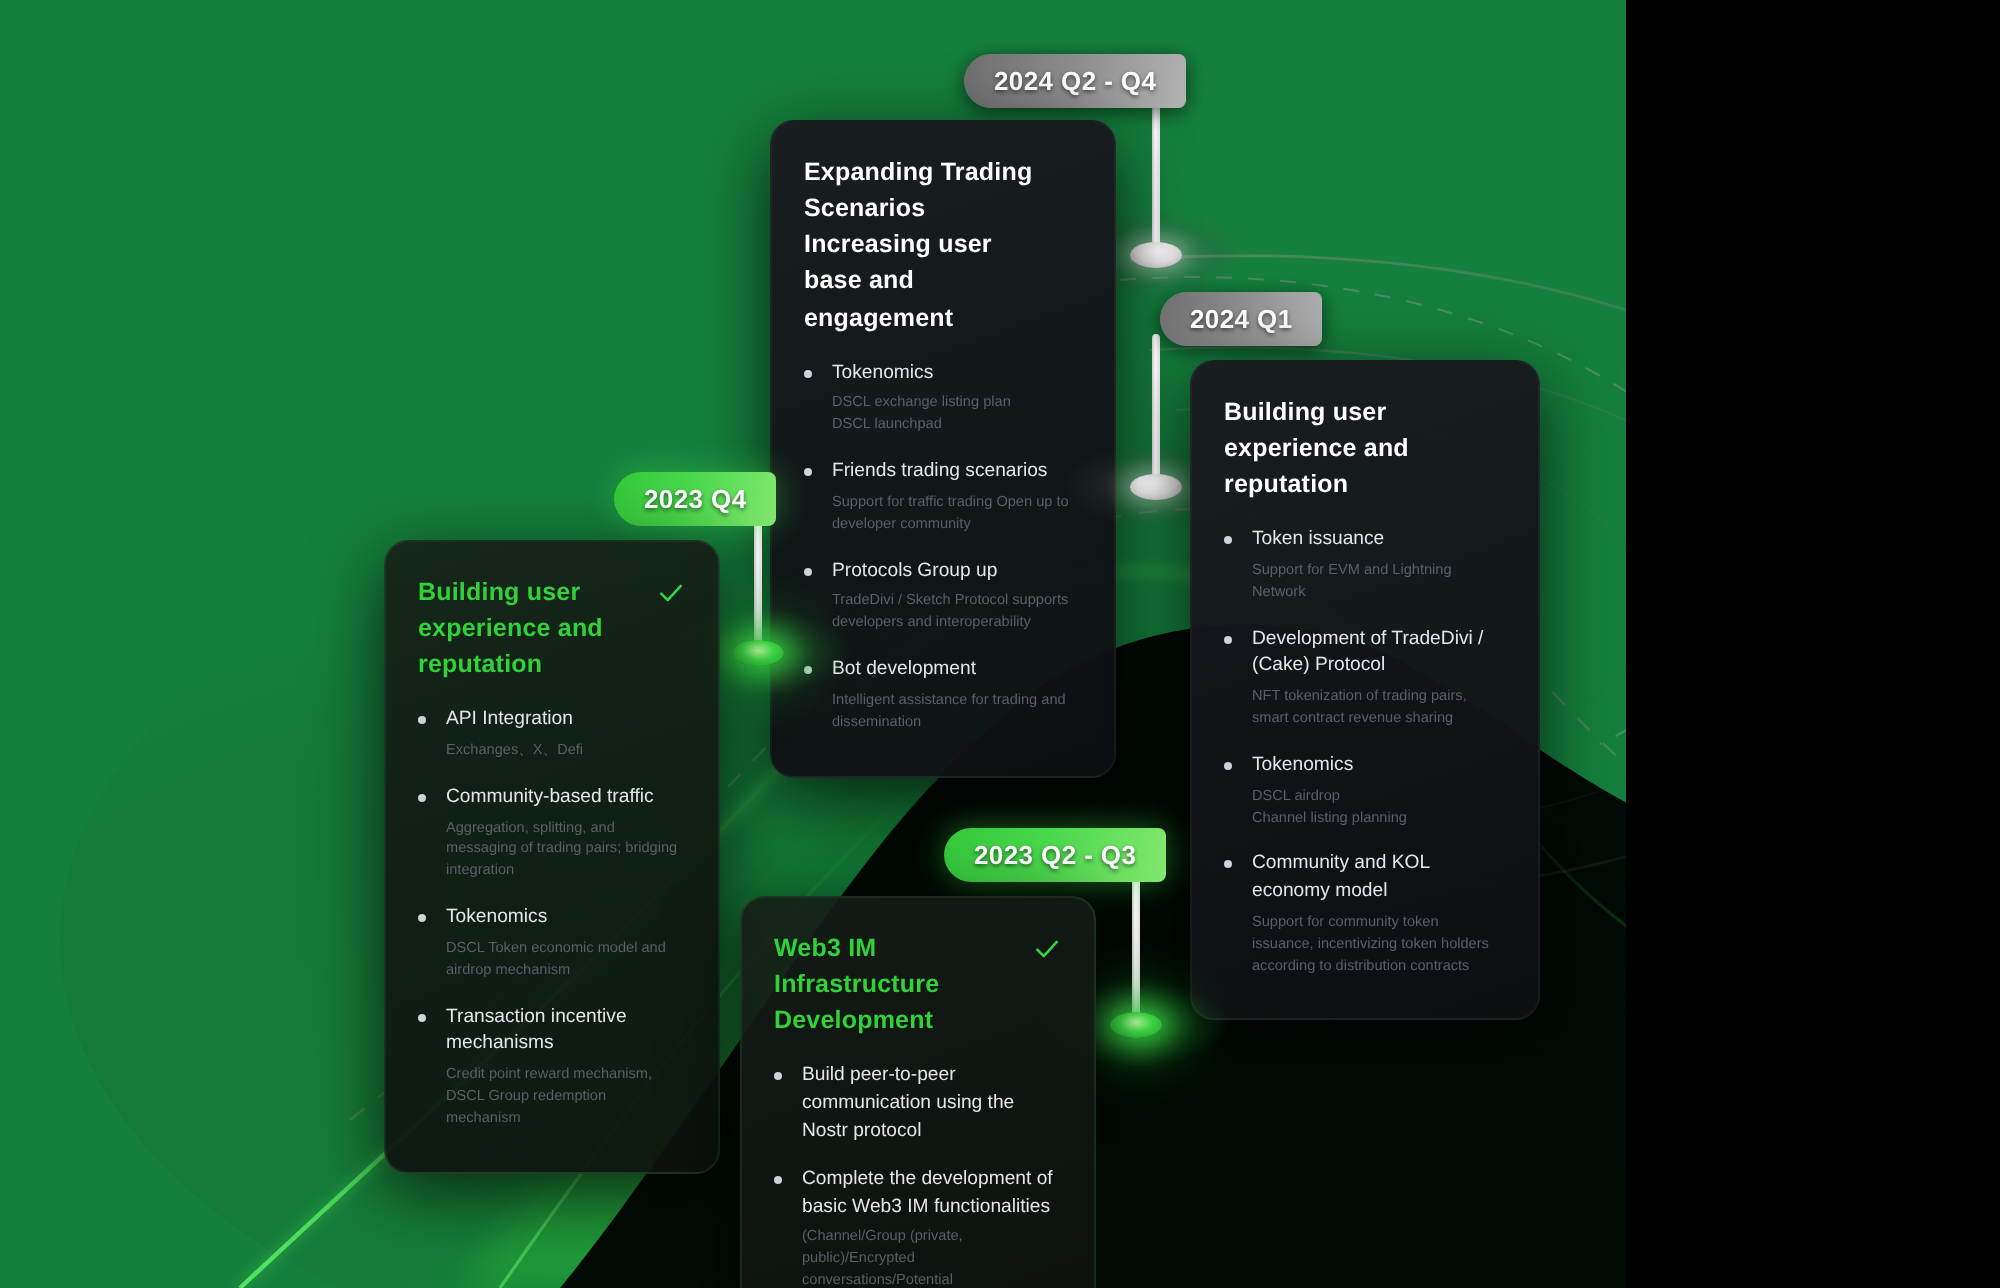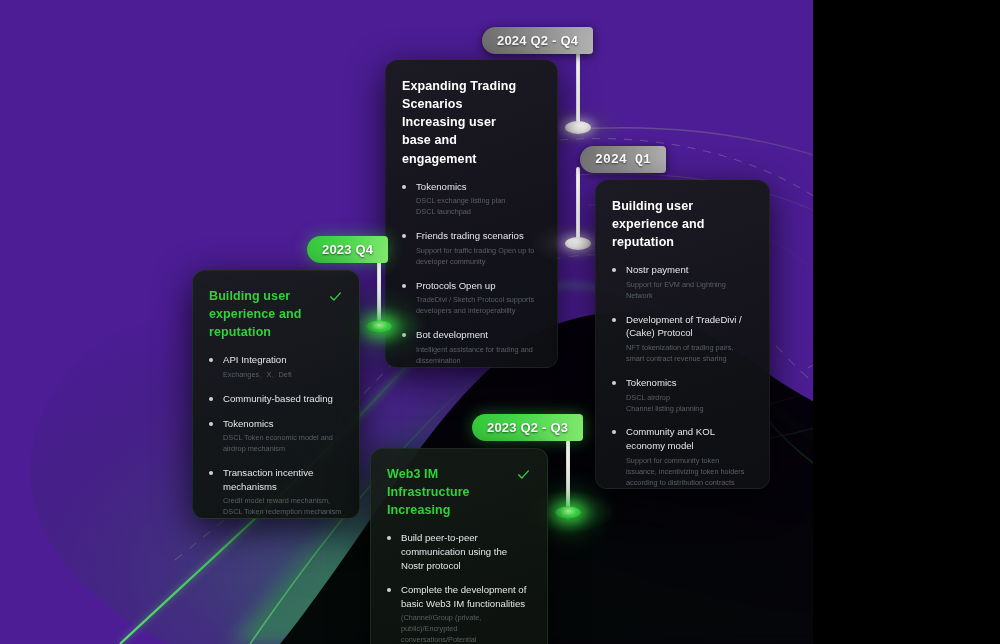--- a/index.html
+++ b/index.html
@@ -5,21 +5,21 @@
   * { box-sizing: border-box; margin: 0; padding: 0; }
   html, body {
     width: 1000px; height: 644px;
     background: #000000;
     font-family: "Liberation Sans", sans-serif;
     overflow: hidden;
   }
   #stage {
     position: relative;
     width: 813px; height: 644px;
-    background: #4c1d95;
+    background: #15803d;
     overflow: hidden;
   }
 
   
   #road { position: absolute; inset: 0; width: 1000px; height: 644px; }
 
   
   .milestone { position: absolute; }
 
   
@@ -83,21 +83,21 @@
     background: linear-gradient(105deg,#6e6e6e 0%,#8c8c8c 45%,#b3b3b3 100%);
     border-top-right-radius: 4px;
     border-bottom-right-radius: 4px;
     box-shadow: 0 2px 10px rgba(0,0,0,.6);
   }
 
   
   .card {
     position: absolute;
     border-radius: 12px;
-    padding: 16px 17px 0 16px;
+    padding: 16px 17px 21px 16px;
     background: linear-gradient(160deg, rgba(26,27,32,.96) 0%, rgba(18,19,23,.96) 55%, rgba(14,15,18,.97) 100%);
     border: 1px solid rgba(255,255,255,.045);
     box-shadow: 0 10px 36px rgba(0,0,0,.72);
   }
   .card.done {
     background: linear-gradient(160deg, rgba(22,29,23,.90) 0%, rgba(16,22,17,.92) 55%, rgba(13,18,14,.94) 100%);
     border: 1px solid rgba(90,200,110,.14);
   }
   .card-head { position: relative; margin-bottom: 12px; padding-right: 22px; }
   .card-title {
@@ -224,49 +224,49 @@
           <div class="item-sub">DSCL exchange listing plan
 DSCL launchpad</div>
         </li>
         <li class="item">
           <span class="dot"></span>
           <div class="item-title">Friends trading scenarios</div>
           <div class="item-sub">Support for traffic trading Open up to developer community</div>
         </li>
         <li class="item">
           <span class="dot"></span>
-          <div class="item-title">Protocols Open up</div>
+          <div class="item-title">Protocols Group up</div>
           <div class="item-sub">TradeDivi / Sketch Protocol supports developers and interoperability</div>
         </li>
         <li class="item">
           <span class="dot"></span>
           <div class="item-title">Bot development</div>
           <div class="item-sub">Intelligent assistance for trading and dissemination</div>
         </li>
       </ul>
     </div>
   </div>
 
   <div class="milestone">
     <div class="pin grey" style="left:578px; top:243px;">
       <div class="halo"></div>
       <div class="stem" style="height:76px;"></div>
       <div class="base"></div>
     </div>
-    <div class="pill grey" style="left:580px; top:146px;font-family:Liberation Mono, monospace;">
+    <div class="pill grey" style="left:580px; top:146px;">
       <span>2024 Q1</span>
     </div>
     <div class="card" style="left:595px; top:180px; width:175px;">
       <div class="card-head">
         <div class="card-title">Building user experience and reputation</div>
       </div>
       <ul class="items">
         <li class="item">
           <span class="dot"></span>
-          <div class="item-title">Nostr payment</div>
+          <div class="item-title">Token issuance</div>
           <div class="item-sub">Support for EVM and Lightning Network</div>
         </li>
         <li class="item">
           <span class="dot"></span>
           <div class="item-title">Development of TradeDivi / (Cake) Protocol</div>
           <div class="item-sub">NFT tokenization of trading pairs, smart contract revenue sharing</div>
         </li>
         <li class="item">
           <span class="dot"></span>
           <div class="item-title">Tokenomics</div>
@@ -299,48 +299,49 @@
         </svg>
       </div>
       <ul class="items">
         <li class="item">
           <span class="dot"></span>
           <div class="item-title">API Integration</div>
           <div class="item-sub">Exchanges、X、Defi</div>
         </li>
         <li class="item">
           <span class="dot"></span>
-          <div class="item-title">Community-based trading</div>
+          <div class="item-title">Community-based traffic</div>
+          <div class="item-sub">Aggregation, splitting, and messaging of trading pairs; bridging integration</div>
         </li>
         <li class="item">
           <span class="dot"></span>
           <div class="item-title">Tokenomics</div>
           <div class="item-sub">DSCL Token economic model and airdrop mechanism</div>
         </li>
         <li class="item">
           <span class="dot"></span>
           <div class="item-title">Transaction incentive mechanisms</div>
-          <div class="item-sub">Credit model reward mechanism, DSCL Token redemption mechanism</div>
+          <div class="item-sub">Credit point reward mechanism, DSCL Group redemption mechanism</div>
         </li>
       </ul>
     </div>
   </div>
 
   <div class="milestone">
     <div class="pin green" style="left:568px; top:512px;">
       <div class="halo"></div>
       <div class="stem" style="height:75px;"></div>
       <div class="base"></div>
     </div>
     <div class="pill green" style="left:472px; top:414px;">
       <span>2023 Q2 - Q3</span>
     </div>
     <div class="card done" style="left:370px; top:448px; width:178px;">
       <div class="card-head">
-        <div class="card-title">Web3 IM Infrastructure Increasing</div>
+        <div class="card-title">Web3 IM Infrastructure Development</div>
         <svg class="check" viewBox="0 0 16 16">
           <path d="M2 8.4 L6 12.4 L14 3.6" fill="none" stroke="#3ad14a" stroke-width="1.6" stroke-linecap="round" stroke-linejoin="round"></path>
         </svg>
       </div>
       <ul class="items">
         <li class="item">
           <span class="dot"></span>
           <div class="item-title">Build peer-to-peer communication using the Nostr protocol</div>
 
         </li>

